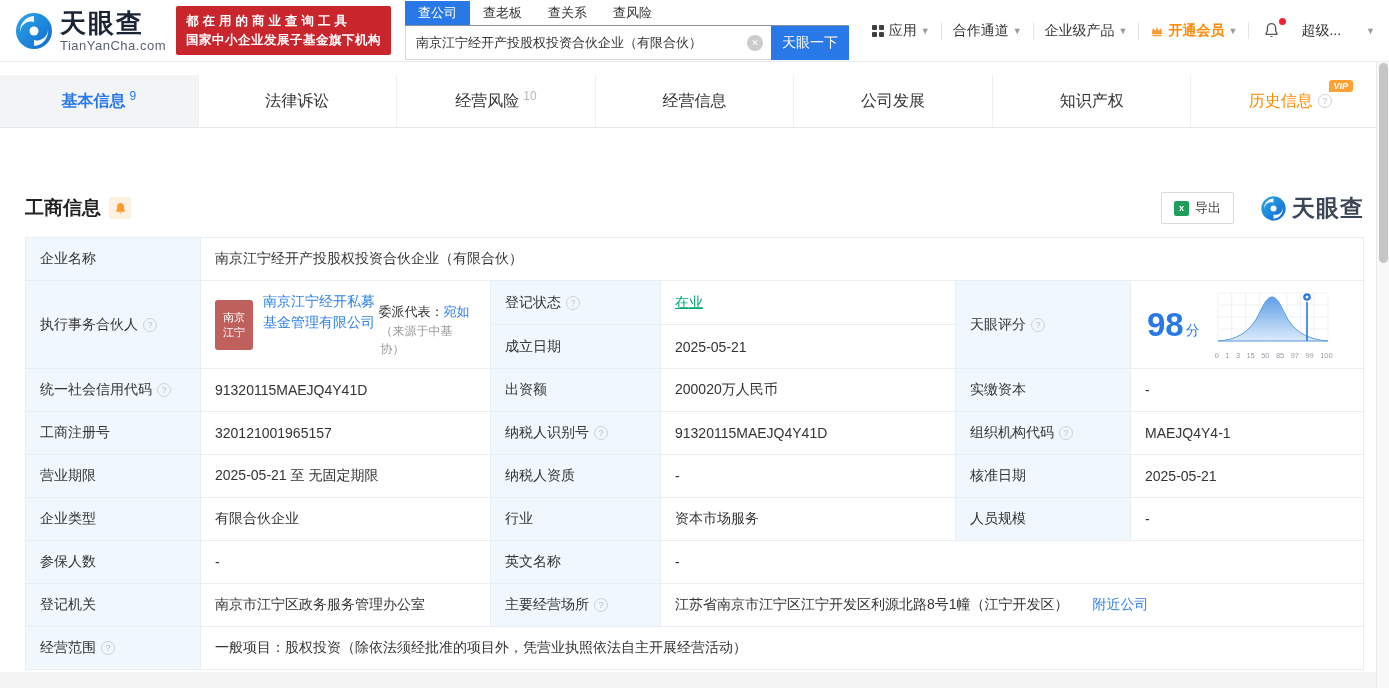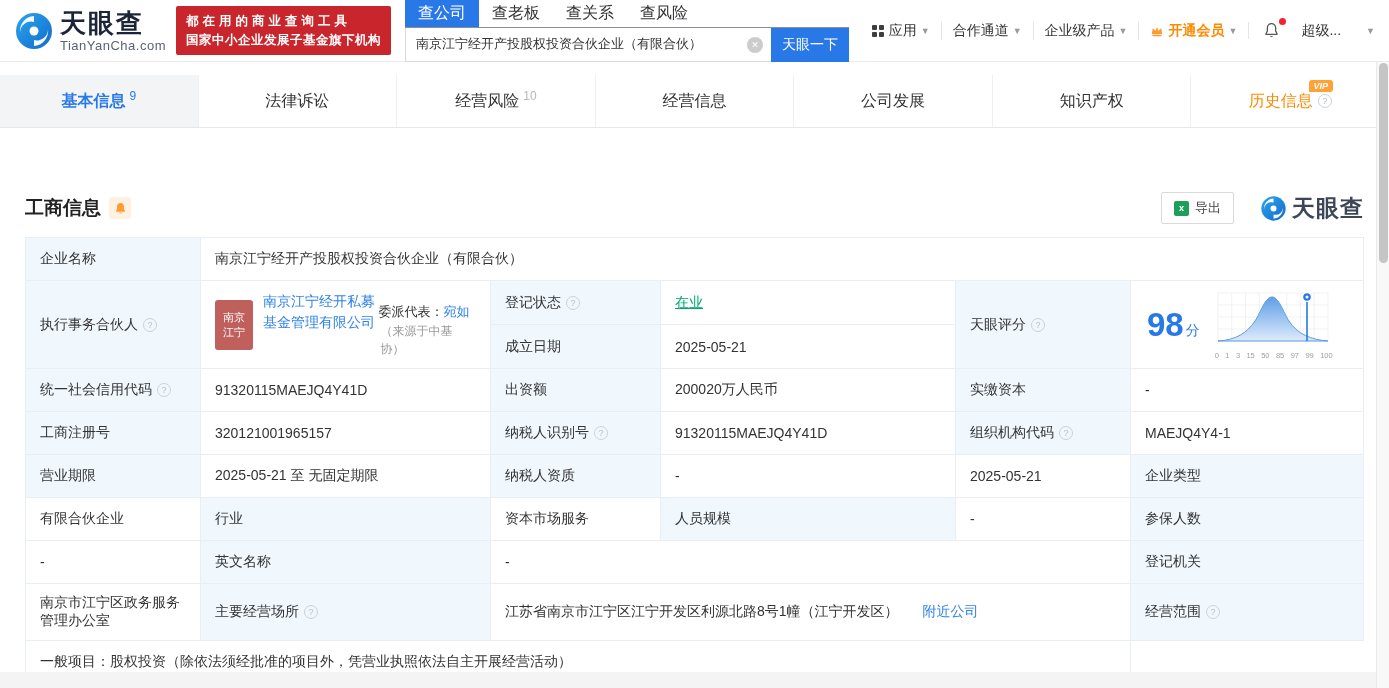--- a/index.html
+++ b/index.html
@@ -10,21 +10,21 @@
   .topbar { height:62px; display:flex; align-items:center; border-bottom:1px solid #ececec; background:#fff; padding-left:14px; }
   .logo { display:flex; align-items:center; cursor:pointer; }
   .logo-text { margin-left:6px; display:flex; flex-direction:column; line-height:1; }
   .logo-cn { font-size:26px; font-weight:bold; color:#1c2438; letter-spacing:2px; }
   .logo-en { font-size:13px; color:#5a6372; margin-top:3px; letter-spacing:0.5px; }
   .red-badge { margin-left:10px; background:#c9252c; color:#fff; padding:6px 10px; line-height:1.45; border-radius:2px; }
   .red-badge .l1 { font-size:12.5px; letter-spacing:4px; font-weight:bold; }
   .red-badge .l2 { font-size:12.5px; letter-spacing:0.5px; font-weight:bold; }
   .search-area { margin-left:14px; width:444px; }
   .search-tabs { display:flex; align-items:flex-end; border-bottom:1px solid #8a8f98; }
-  .stab { font-size:16px; color:#333; padding:3px 13px; cursor:pointer; }
+  .stab { font-size:13px; color:#333; padding:3px 13px; cursor:pointer; }
   .stab.active { background:#2878e8; color:#fff; }
   .search-box { display:flex; height:34px; }
   .search-input-wrap { flex:1; position:relative; }
   .search-input { width:100%; height:100%; border:1px solid #d9d9d9; border-top:none; border-right:none; padding:0 28px 0 10px; font-size:13px; color:#333; outline:none; font-family:inherit; }
   .clear-icon { position:absolute; right:8px; top:9px; width:16px; height:16px; background:#ccc; border-radius:50%; color:#fff; font-size:9px; display:flex; align-items:center; justify-content:center; cursor:pointer; }
   .clear-icon::before { content:"✕"; }
   .search-btn { width:78px; background:#2878e8; color:#fff; border:none; font-size:14px; cursor:pointer; font-family:inherit; }
   .top-menu { margin-left:auto; margin-right:14px; display:flex; align-items:center; }
   .menu-item { display:flex; align-items:center; padding:0 11px; font-size:14px; color:#333; cursor:pointer; white-space:nowrap; }
   .menu-item.sep { border-left:1px solid #e5e5e5; }
@@ -38,21 +38,21 @@
   .red-dot { position:absolute; top:-4px; right:4px; width:7px; height:7px; border-radius:50%; background:#f5222d; }
 
   
   .page-tabs { margin-top:13px; display:flex; border-bottom:1px solid #e7e7e7; height:53px; background:#fff; }
   .ptab { flex:1; display:flex; align-items:center; justify-content:center; font-size:16px; color:#333; border-right:1px solid #f0f0f0; cursor:pointer; position:relative; }
   .ptab:last-child { border-right:none; }
   .ptab.active { background:#f3f4f6; color:#2878e8; font-weight:bold; }
   .tab-count { font-size:12px; color:#b8b8b8; margin-left:4px; position:relative; top:-5px; font-weight:normal; }
   .ptab.active .tab-count { color:#2878e8; }
   .ptab.history { color:#ff8a00; }
-  .vip-badge { position:absolute; top:5px; right:56px; background:#ffa235; color:#fff; font-size:9px; font-style:italic; font-weight:bold; padding:1px 5px; border-radius:3px 3px 3px 0; }
+  .vip-badge { position:absolute; top:5px; right:36px; background:#ffa235; color:#fff; font-size:9px; font-style:italic; font-weight:bold; padding:1px 5px; border-radius:3px 3px 3px 0; }
   .qicon { display:inline-flex; align-items:center; justify-content:center; width:14px; height:14px; border:1px solid #ccd2da; border-radius:50%; color:#b9c0ca; font-size:9px; margin-left:5px; flex:none; cursor:pointer; }
   .qicon::before { content:"?"; }
 
   
   .content { padding:0 25px; }
   .section-head { margin-top:64px; display:flex; align-items:center; }
   .section-title { font-size:19px; font-weight:bold; color:#222; }
   .bell-chip { margin-left:8px; width:22px; height:22px; background:#fdf1e2; border-radius:3px; display:flex; align-items:center; justify-content:center; cursor:pointer; }
   .head-right { margin-left:auto; display:flex; align-items:center; }
   .export-btn { display:flex; align-items:center; border:1px solid #d9d9d9; border-radius:2px; background:#fff; padding:6px 12px; font-size:13px; color:#444; cursor:pointer; font-family:inherit; }
@@ -332,20 +332,21 @@
     <div class="cell lbl">
       <span>组织机构代码</span>
         <span class="qicon"></span>
     </div>
     <div class="cell">MAEJQ4Y4-1</div>
 
     <div class="cell lbl">营业期限</div>
     <div class="cell">2025-05-21 至 无固定期限</div>
     <div class="cell lbl">纳税人资质</div>
     <div class="cell">-</div>
+    <div class="cell lbl">核准日期</div>
     <div class="cell">2025-05-21</div>
 
     <div class="cell lbl">企业类型</div>
     <div class="cell">有限合伙企业</div>
     <div class="cell lbl">行业</div>
     <div class="cell">资本市场服务</div>
     <div class="cell lbl">人员规模</div>
     <div class="cell">-</div>
 
     <div class="cell lbl">参保人数</div>

